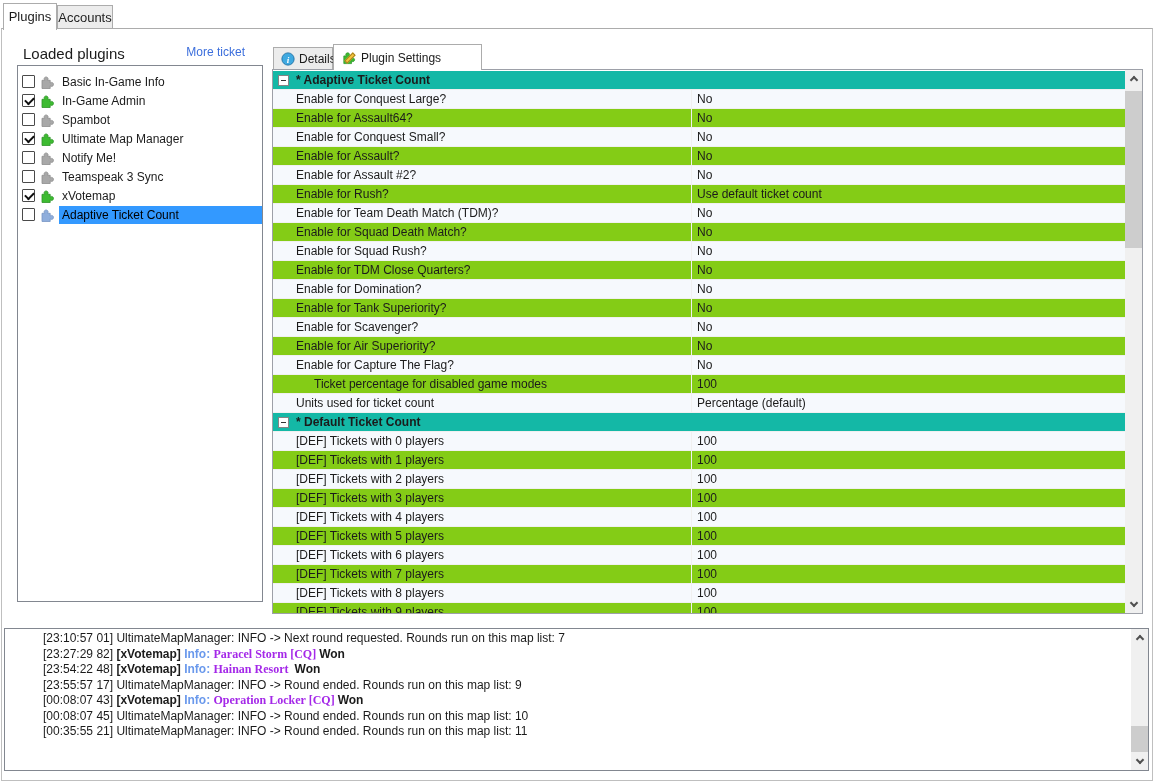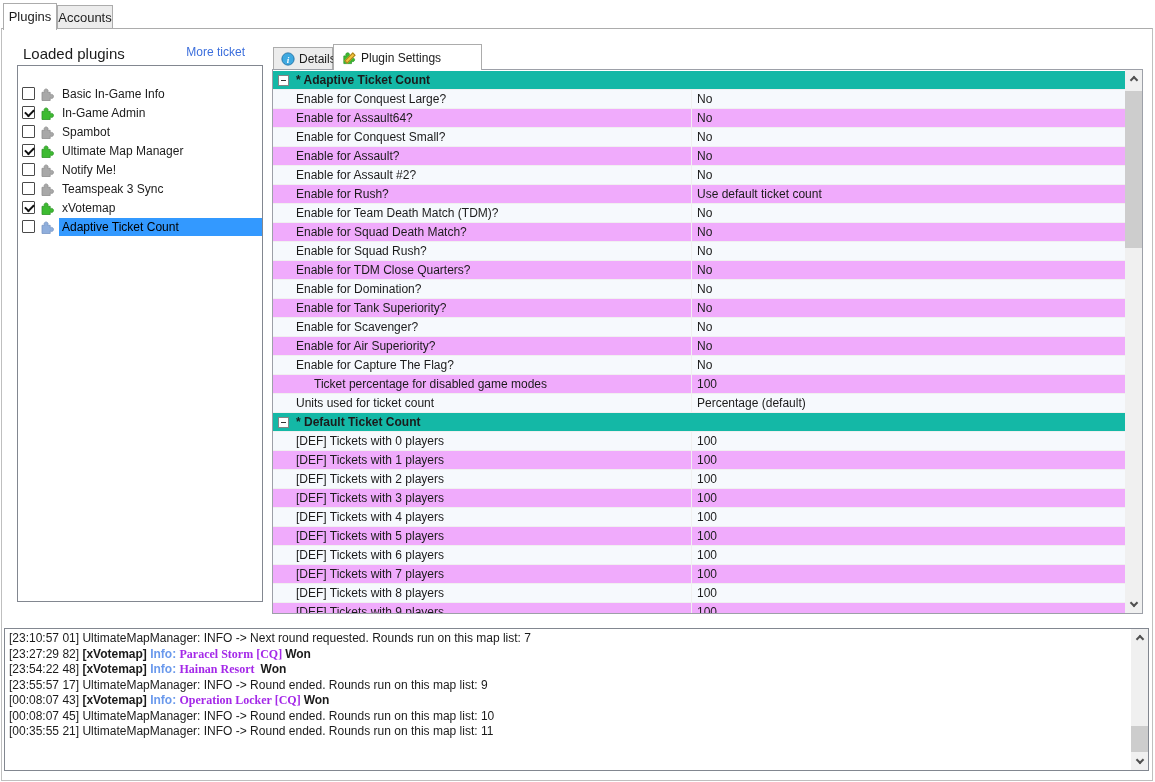--- a/index.html
+++ b/index.html
@@ -24,21 +24,21 @@
     position:absolute; left:1px; top:28px; width:1152px; height:753px;
     background:#fff; border:1px solid #BFBFBF; border-top:1px solid #ACACAC; z-index:2;
   }
 
   
   .loaded-title { position:absolute; left:21px; top:16px; font-size:15px; }
   .more-link { position:absolute; left:150px; top:16px; width:93px; text-align:right;
                color:var(--link,#3B6EDC); cursor:pointer; text-decoration:none; }
   .plugin-listbox {
     position:absolute; left:15px; top:36px; width:246px; height:537px;
-    border:1px solid #828790; background:#fff; overflow:hidden; padding-top:18px;
+    border:1px solid #828790; background:#fff; overflow:hidden; padding-top:6px;
   }
   .plugin-item { height:19px; display:flex; align-items:center; }
   .cb {
     width:13px; height:13px; border:1px solid #4A4A4A; background:#fff;
     margin-left:4px; flex:none; position:relative; border-radius:1px;
   }
   .cb.checked::after {
     content:''; position:absolute; left:2px; top:2px; width:7px; height:4px;
     border-left:2px solid #101010; border-bottom:2px solid #101010; transform:rotate(-45deg);
   }
@@ -68,21 +68,21 @@
     position:absolute; left:3px; top:6px; width:12px; height:4px;
     background:#F5C33B; border:1px solid #A8821E; transform:rotate(-45deg);
   }
 
   
   .settings-grid {
     position:absolute; left:270px; top:40px; width:871px; height:545px;
     border:1px solid #9DA0A8; background:#fff; overflow:hidden;
   }
   .grid-rows { position:absolute; left:0; top:1px; right:17px; bottom:0; overflow:hidden; }
-  .grid-row { height:19px; display:flex; border-bottom:1px solid #F0F0F0; background:#f0abfc; }
+  .grid-row { height:19px; display:flex; border-bottom:1px solid #F0F0F0; background:#84cc16; }
   .grid-row.tint { background:#F6F9FD; }
   .grid-row.section { background:#14b8a6; align-items:center; padding-left:5px; }
   .minus-box {
     width:11px; height:11px; border:1px solid #848484; background:#fff; flex:none;
     display:flex; align-items:center; justify-content:center;
   }
   .minus-box i { display:block; width:5px; height:1px; background:#333; }
   .sec-label { margin-left:7px; font-weight:700; line-height:18px; white-space:nowrap; }
   .cell-label { width:418px; flex:none; padding-left:23px; line-height:18px; white-space:nowrap; overflow:hidden; }
   .cell-label.indent { padding-left:41px; }
@@ -98,21 +98,21 @@
   .sb-thumb { position:absolute; left:0; width:17px; background:#CDCDCD; }
   .sg-thumb { top:21px; height:157px; }
   .lg-thumb { top:97px; height:26px; }
 
   
   .log-panel {
     position:absolute; left:2px; top:599px; width:1145px; height:143px;
     border:1px solid #828790; background:#fff; overflow:hidden;
   }
   .log-lines { position:absolute; left:0; top:2px; right:17px; bottom:0; padding-left:4px; overflow:hidden; }
-  .log-line { line-height:15.5px; white-space:pre; font-size:12px; }
+  .log-line { line-height:15.5px; white-space:pre; font-size:12px;margin-left:34px; }
   .seg-plain { color:#1b1b1b; }
   .seg-bold { color:#1b1b1b; font-weight:700; }
   .seg-info { color:var(--log-info,#6A99EC); font-weight:700; }
   .seg-map  { color:var(--log-map,#A428E8); font-weight:700;font-family:Liberation Serif, serif; }
 </style>
 </head>
 <body style="--accent: #3399FF; --link: #3B6EDC; --log-info: #6A99EC; --log-map: #A428E8; --green-icon: #3DBB31; --gray-icon: #A8A8A8; --blue-icon: #8FAEDC;">
 
 <div class="screen">
 

